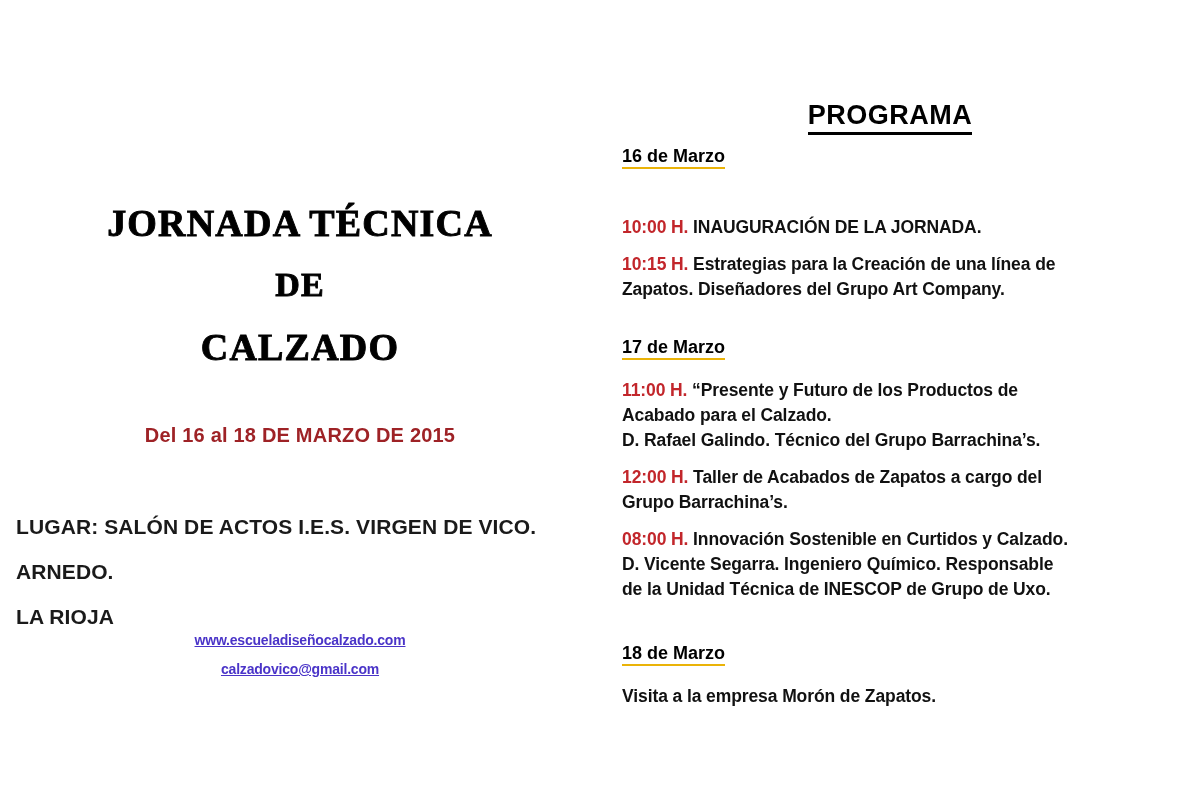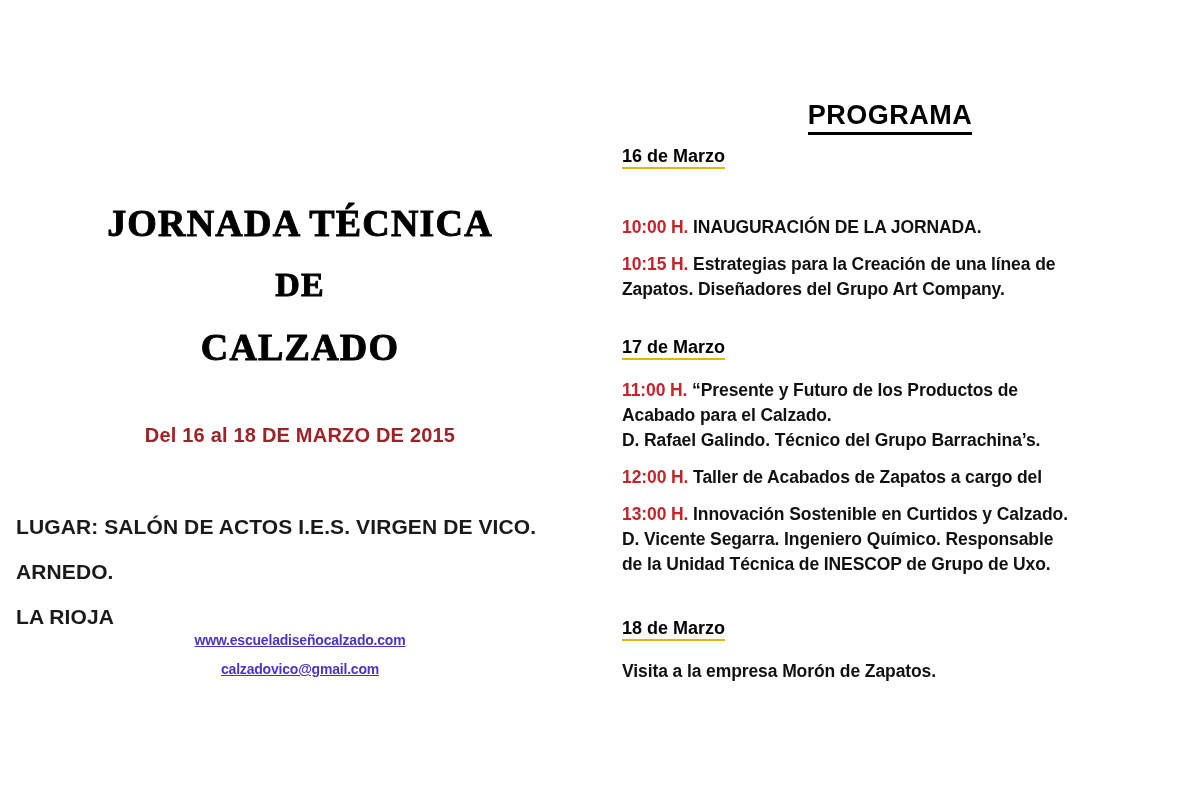--- a/index.html
+++ b/index.html
@@ -237,26 +237,27 @@
           <div class="entry">
             <span class="time"> 11:00 H.</span><span class="desc"> “Presente y Futuro de los Productos de</span>
             <div class="desc">Acabado para el  Calzado.</div>
             <div class="desc">D. Rafael Galindo. Técnico del Grupo Barrachina’s.</div>
           </div>
 
           <div class="sp-entry-gap"></div>
 
           <div class="entry">
             <span class="time">12:00 H.</span><span class="desc"> Taller de Acabados de Zapatos a cargo del</span>
+            <div class="desc">Grupo Barrachina’s.</div>
           </div>
 
           <div class="sp-entry-gap"></div>
 
           <div class="entry">
-            <span class="time"> 13:00 H.</span><span class="desc"> Innovación Sostenible en Curtidos y Calzado.</span>
+            <span class="time"> 08:00 H.</span><span class="desc"> Innovación Sostenible en Curtidos y Calzado.</span>
             <div class="desc">D. Vicente Segarra. Ingeniero Químico. Responsable</div>
             <div class="desc">de la Unidad Técnica de INESCOP de Grupo de Uxo.</div>
           </div>
 
         </div>
       </div>
 
       <div class="sp-before-18"></div>
 
       <div class="day-group">

